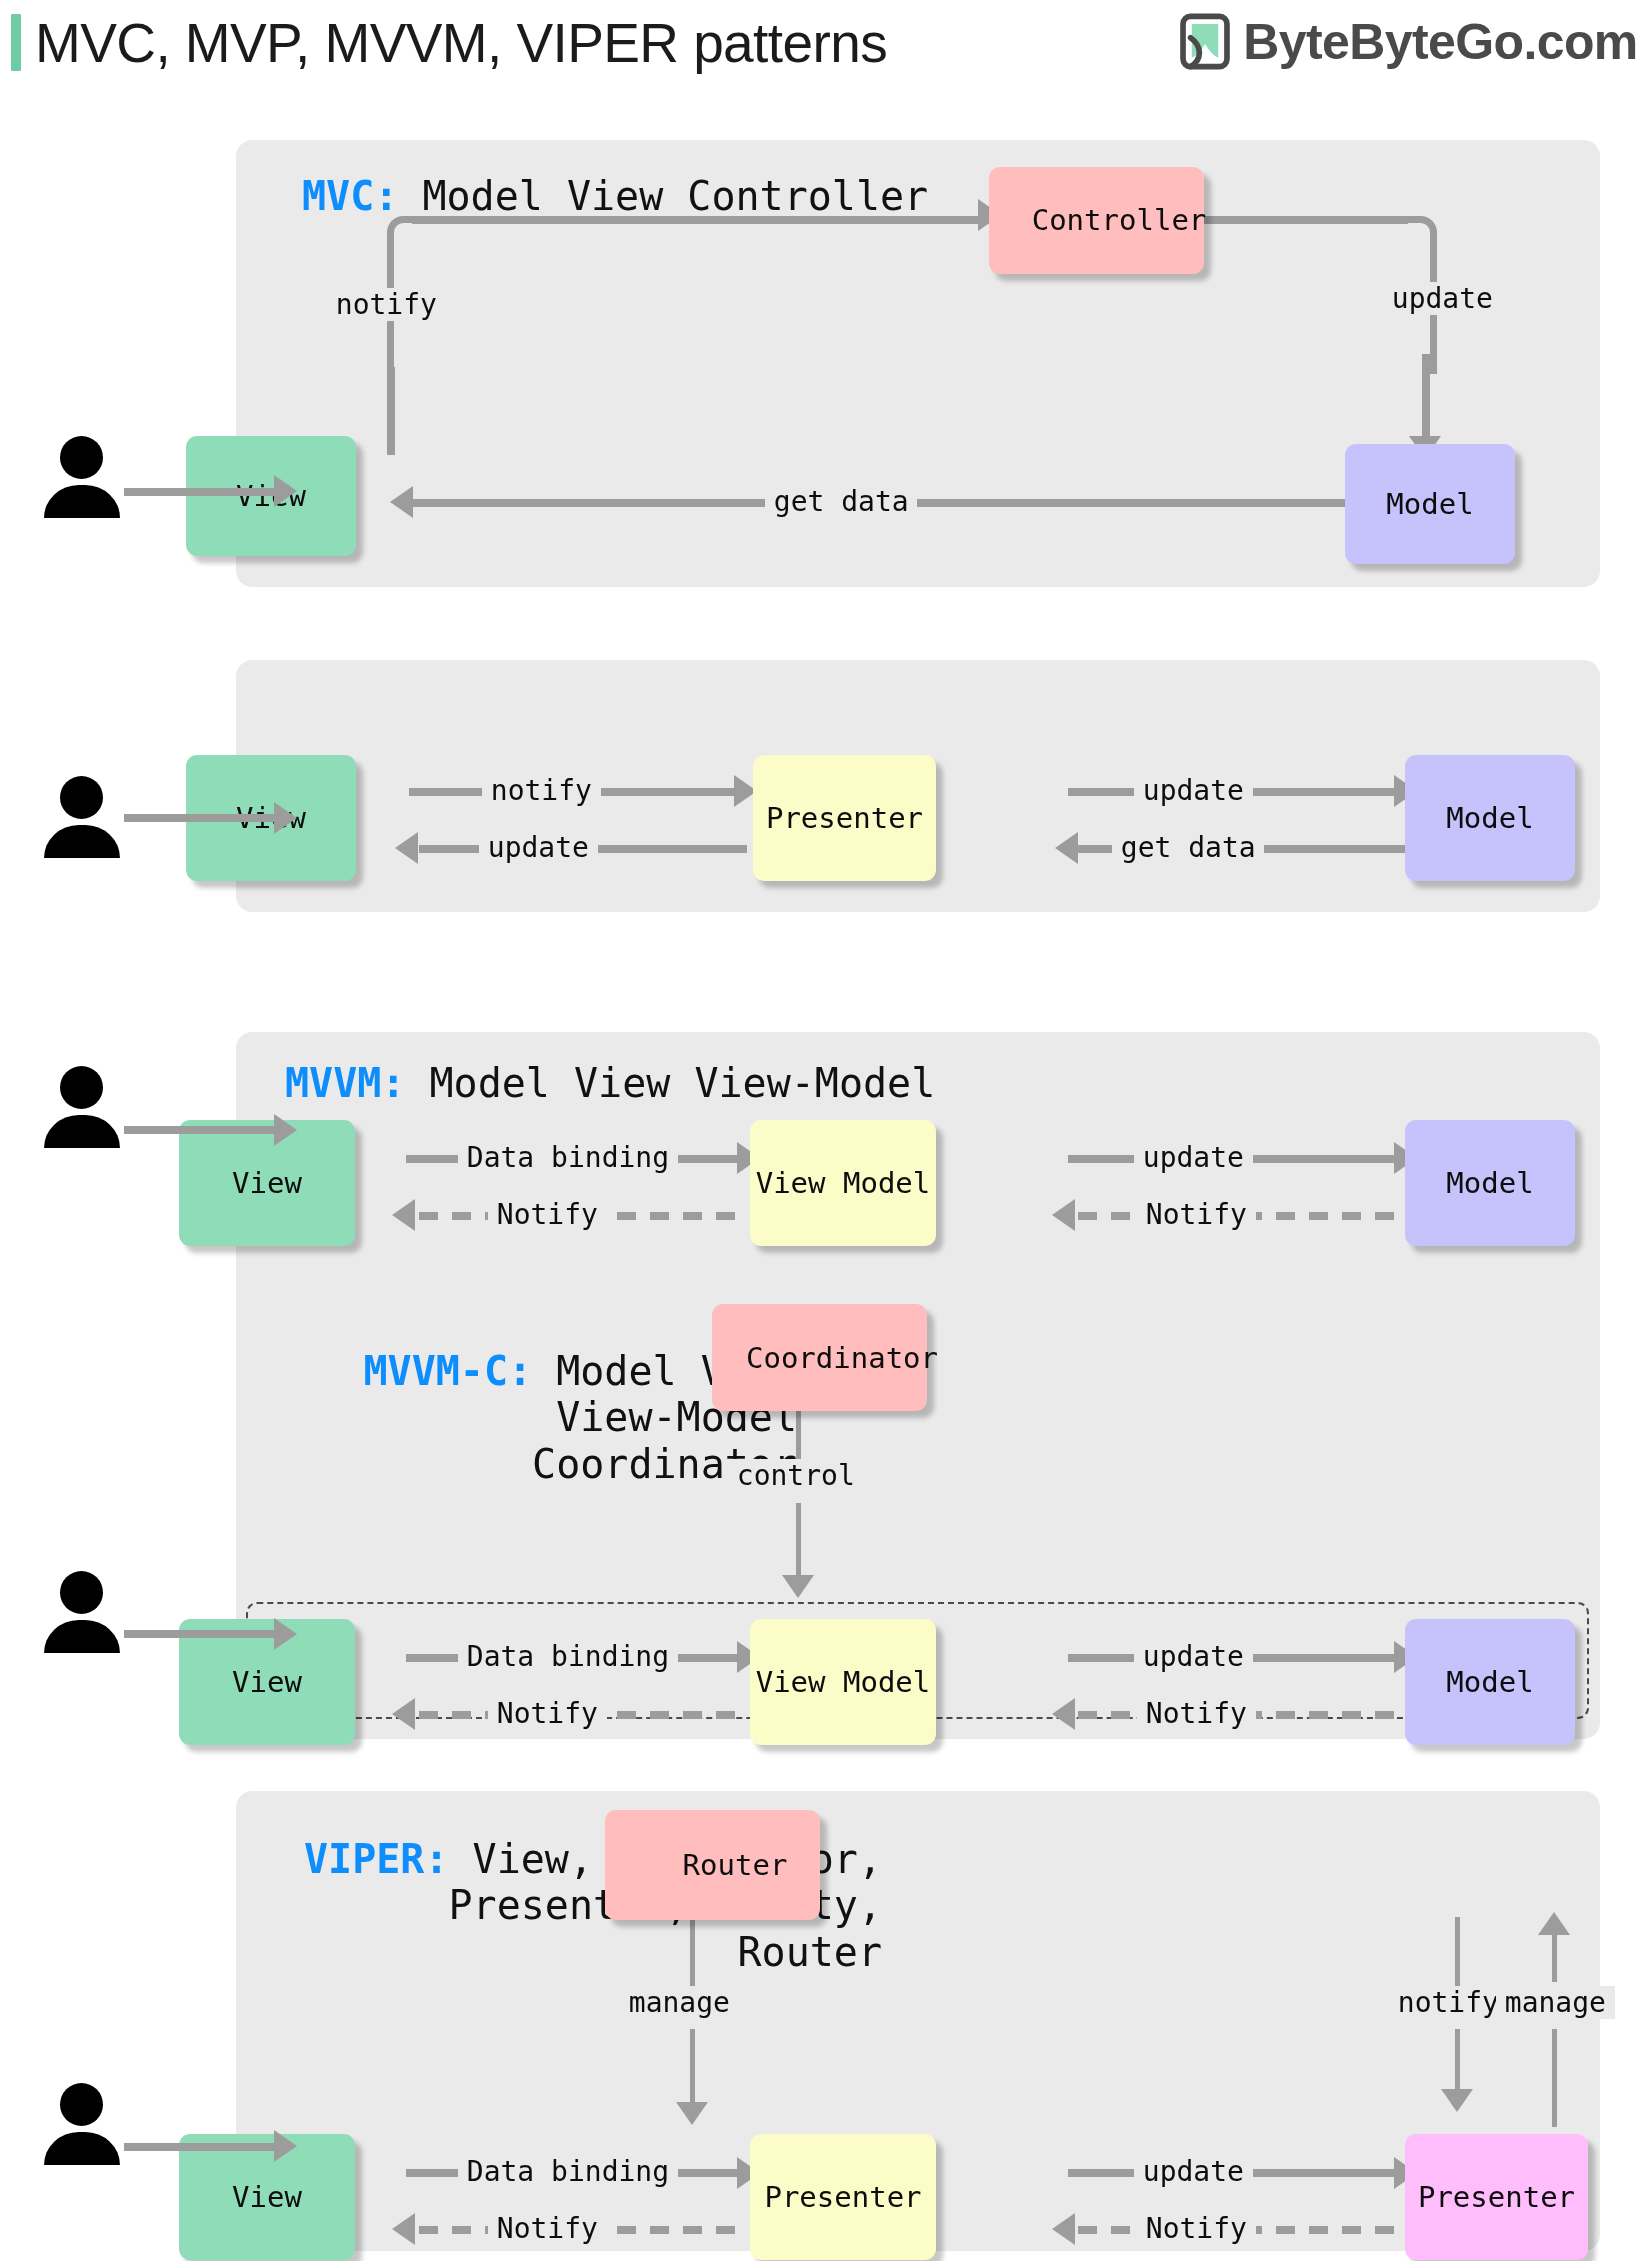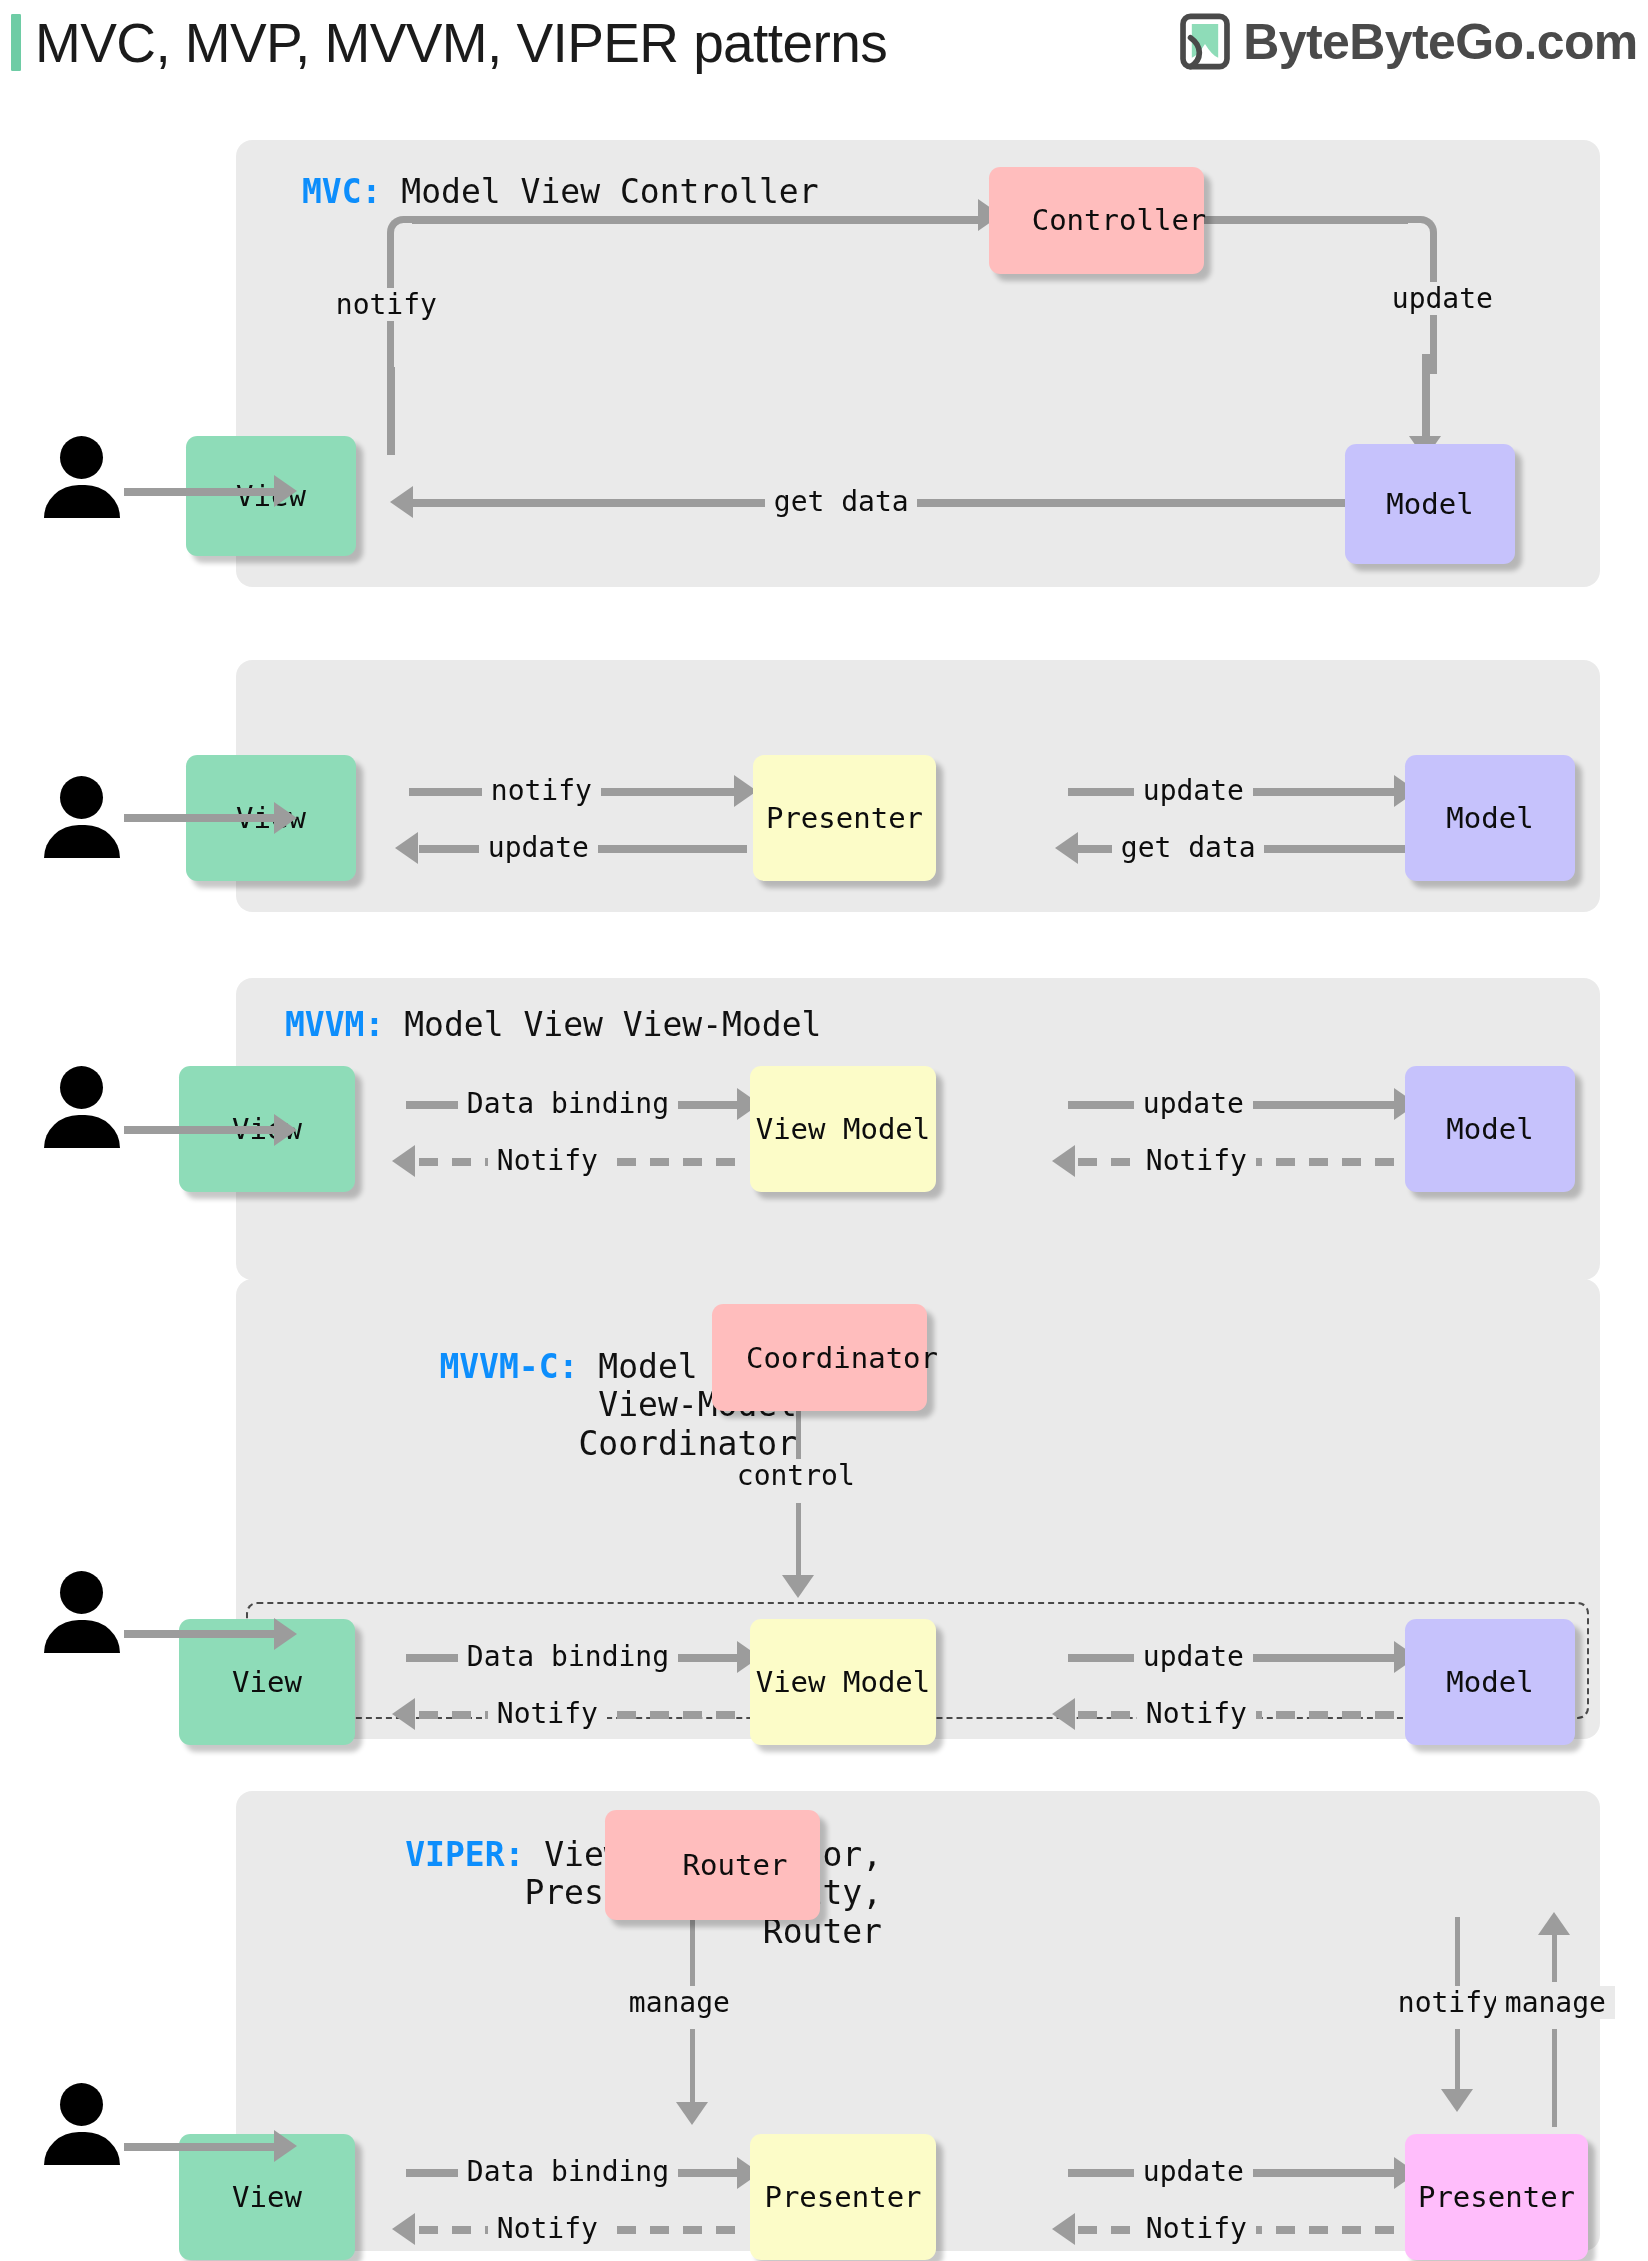--- a/index.html
+++ b/index.html
@@ -12,21 +12,21 @@
               font-weight:400;color:#1b1b1b;white-space:nowrap;letter-spacing:-0.6px;}
   #brand{position:absolute;right:11.3px;top:10px;display:flex;align-items:center;gap:11.3px;}
   #brand-logo{width:54px;height:63px;position:relative;}
   #brand-text{font-family:Liberation Sans, sans-serif;font-size:50px;font-weight:700;color:#4a4a4a;
               white-space:nowrap;letter-spacing:-0.6px;}
 
   
   .panel{position:absolute;background:#eaeaea;border-radius:16.4px;}
 
   
-  .sec-title{position:absolute;font-size:33px;line-height:1.16;color:#111;white-space:pre;}
+  .sec-title{position:absolute;font-size:40px;line-height:1.16;color:#111;white-space:pre;}
   .sec-title .kw{color:#0d8efc;font-weight:700;}
   .sec-title.right{text-align:right;}
 
   
   .node{position:absolute;border-radius:11.3px;display:flex;align-items:center;justify-content:center;
         font-size:29px;color:#0d0d0d;box-shadow:6.3px 7px 5.7px rgba(0,0,0,0.22);white-space:nowrap;}
   .n-green {background:#8EDCB8;}
   .n-purple{background:#C6C2FC;}
   .n-red   {background:#FFBDBD;padding-left:45px;}
   .n-yellow{background:#FCFCC8;}
@@ -137,21 +137,21 @@
   <div class="node n-yellow" style="left:517px;top:95px;width:183px;height:126px;">Presenter</div>
   <div class="node n-purple" style="left:1169px;top:95px;width:170px;height:126px;">Model</div>
 </div>
 <div class="user-icon" style="left:44px;top:776px;">
   <div class="head"></div>
     <div class="body"></div>
 </div>
 <div class="ln-h" style="left:124px;top:814px;width:151px;"></div>
 <div class="ar-r" style="left:274px;top:802px;"></div>
 
-<div class="panel" style="left:236px;top:978px;width:1364px;height:302px;text-align:right;">
+<div class="panel" style="left:236px;top:1032px;width:1364px;height:302px;text-align:right;">
   <div class="sec-title" style="left:49px;top:28px;"><span class="kw">MVVM:</span><span> Model View View-Model</span></div>
 
   <div class="ln-h" style="left:170px;top:123px;width:340px;"></div>
   <div class="ar-r" style="left:501px;top:110px;"></div>
   <div class="edge-label" style="left:222px;top:109px;">Data binding</div>
 
   <div class="ln-h" style="left:832px;top:123px;width:337px;"></div>
   <div class="ar-r" style="left:1158px;top:110px;"></div>
   <div class="edge-label" style="left:898px;top:109px;">update</div>
 

